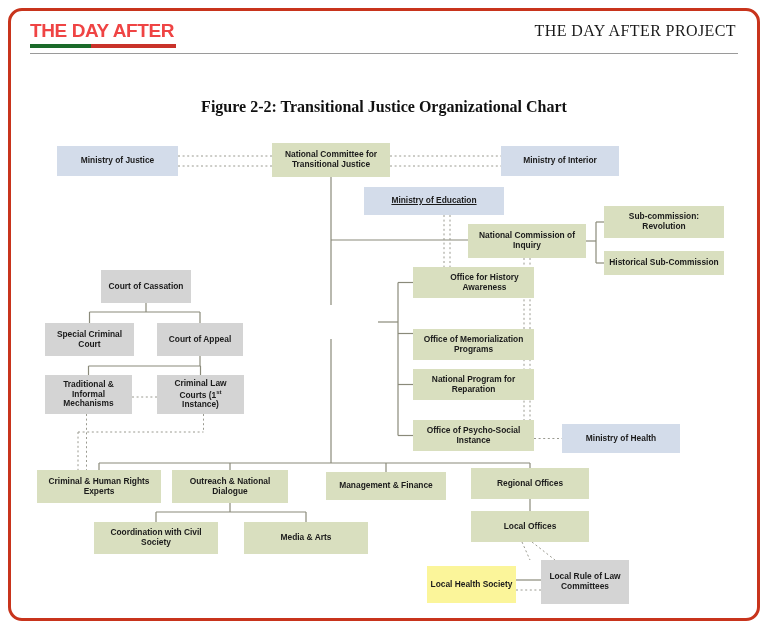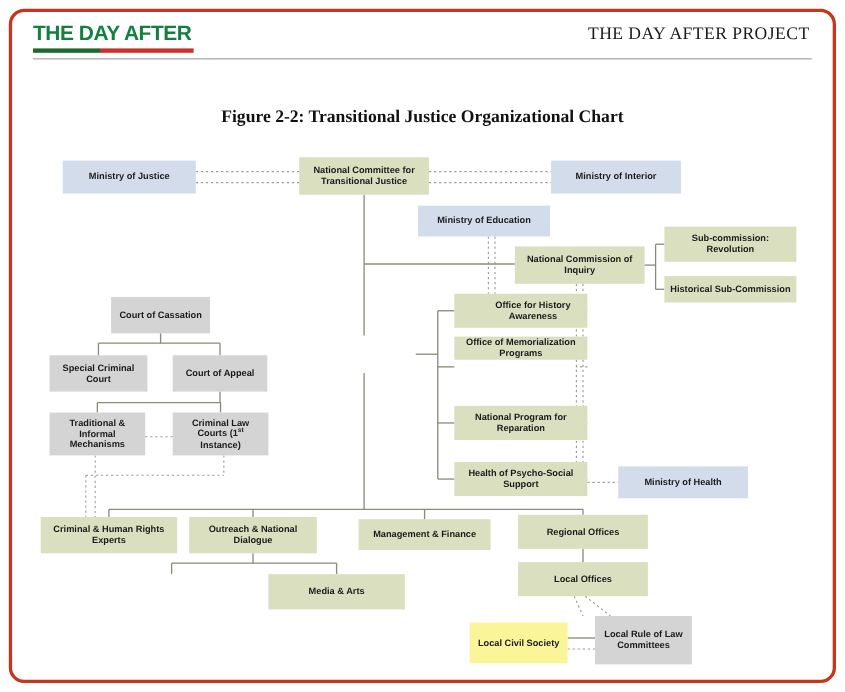--- a/index.html
+++ b/index.html
@@ -6,21 +6,21 @@
   body{width:768px;height:629px;font-family:"Liberation Sans",sans-serif;overflow:hidden;}
 
   #page{position:relative;width:768px;height:629px;box-sizing:border-box;}
 
   .frame{position:absolute;left:8px;top:8px;width:752px;height:613px;
          border:3px solid #C8341C;border-radius:14px;box-sizing:border-box;}
 
   
   .hdr{position:absolute;left:30px;top:20px;width:708px;height:38px;}
   .logo{position:absolute;left:0;top:0;font-size:19px;font-weight:bold;letter-spacing:-0.4px;
-        color:#15803d;font-family:"Liberation Sans",sans-serif;}
+        color:#ef4444;font-family:"Liberation Sans",sans-serif;}
   .logo-bar{position:absolute;left:0;top:24px;width:146px;height:4px;
             background:linear-gradient(to right,#1b6b2a 0 42%,#c9322a 42% 100%);}
   .hdr-right{position:absolute;right:2px;top:2px;font-family:"Liberation Serif",serif;
              font-size:16px;letter-spacing:0.4px;color:#1a1a1a;white-space:nowrap;text-align:center;}
   .hdr-rule{position:absolute;left:0;top:33px;width:708px;height:1px;background:#9a9a9a;}
 
   
   .fig-title{position:absolute;left:0;top:98px;width:768px;text-align:center;
              font-family:"Liberation Serif",serif;font-size:16px;font-weight:bold;color:#111;}
 
@@ -111,21 +111,21 @@
       </svg>
   <div class="node blue" style="left: 57px; top: 146px; width: 121px; height: 30px;">
         <span>Ministry of Justice</span>
       </div>
       <div class="node green" style="left: 272px; top: 143px; width: 118px; height: 34px; text-align: center;">
         <span>National Committee for Transitional Justice</span>
       </div>
       <div class="node blue" style="left: 501px; top: 146px; width: 118px; height: 30px;">
         <span>Ministry of Interior</span>
       </div>
-      <div class="node blue" style="left: 380px; top: 187px; width: 120px; height: 28px;">
+      <div class="node blue" style="left: 364px; top: 187px; width: 140px; height: 28px; text-decoration: underline;">
         <span>Ministry of Education</span>
       </div>
       <div class="node green" style="left: 468px; top: 224px; width: 118px; height: 34px;">
         <span>National Commission of Inquiry</span>
       </div>
       <div class="node green" style="left: 604px; top: 206px; width: 120px; height: 32px;">
         <span>Sub-commission: Revolution</span>
       </div>
       <div class="node green" style="left: 604px; top: 251px; width: 120px; height: 24px;">
         <span>Historical Sub-Commission</span>
@@ -141,50 +141,53 @@
       </div>
       <div class="node gray" style="left: 45px; top: 375px; width: 87px; height: 39px;">
         <span>Traditional &amp; Informal Mechanisms</span>
       </div>
       <div class="node gray" style="left: 157px; top: 375px; width: 87px; height: 39px;">
         <span>Criminal Law Courts (1<sup>st</sup> Instance)</span>
       </div>
       <div class="node green" style="left: 413px; top: 267px; width: 121px; height: 31px; padding-left: 25px;">
         <span>Office for History Awareness</span>
       </div>
-      <div class="node green" style="left: 413px; top: 306px; width: 121px; height: 21px;">
+      <div class="node green" style="left: 413px; top: 329px; width: 121px; height: 31px;">
         <span>Office of Memorialization Programs</span>
       </div>
       <div class="node green" style="left: 413px; top: 369px; width: 121px; height: 31px;">
         <span>National Program for Reparation</span>
       </div>
       <div class="node green" style="left: 413px; top: 420px; width: 121px; height: 31px;">
-        <span>Health of Psycho-Social Support</span>
+        <span>Office of Psycho-Social Instance</span>
       </div>
       <div class="node blue" style="left: 562px; top: 424px; width: 118px; height: 29px;">
         <span>Ministry of Health</span>
       </div>
       <div class="node green" style="left: 37px; top: 470px; width: 124px; height: 33px;">
         <span>Criminal &amp; Human Rights Experts</span>
       </div>
       <div class="node green" style="left: 172px; top: 470px; width: 116px; height: 33px;">
         <span>Outreach &amp; National Dialogue</span>
       </div>
       <div class="node green" style="left: 326px; top: 472px; width: 120px; height: 28px;">
         <span>Management &amp; Finance</span>
       </div>
       <div class="node green" style="left: 471px; top: 468px; width: 118px; height: 31px;">
         <span>Regional Offices</span>
       </div>
+      <div class="node green" style="left: 94px; top: 522px; width: 124px; height: 32px;">
+        <span>Coordination with Civil Society</span>
+      </div>
       <div class="node green" style="left: 244px; top: 522px; width: 124px; height: 32px;">
         <span>Media &amp; Arts</span>
       </div>
       <div class="node green" style="left: 471px; top: 511px; width: 118px; height: 31px; justify-content: center;">
         <span>Local Offices</span>
       </div>
       <div class="node yellow" style="left: 427px; top: 566px; width: 89px; height: 37px;">
-        <span>Local Civil Society</span>
+        <span>Local Health Society</span>
       </div>
       <div class="node gray" style="left: 541px; top: 560px; width: 88px; height: 44px;">
         <span>Local Rule of Law Committees</span>
       </div>
     </div>
 </div>
 
 </body></html>

